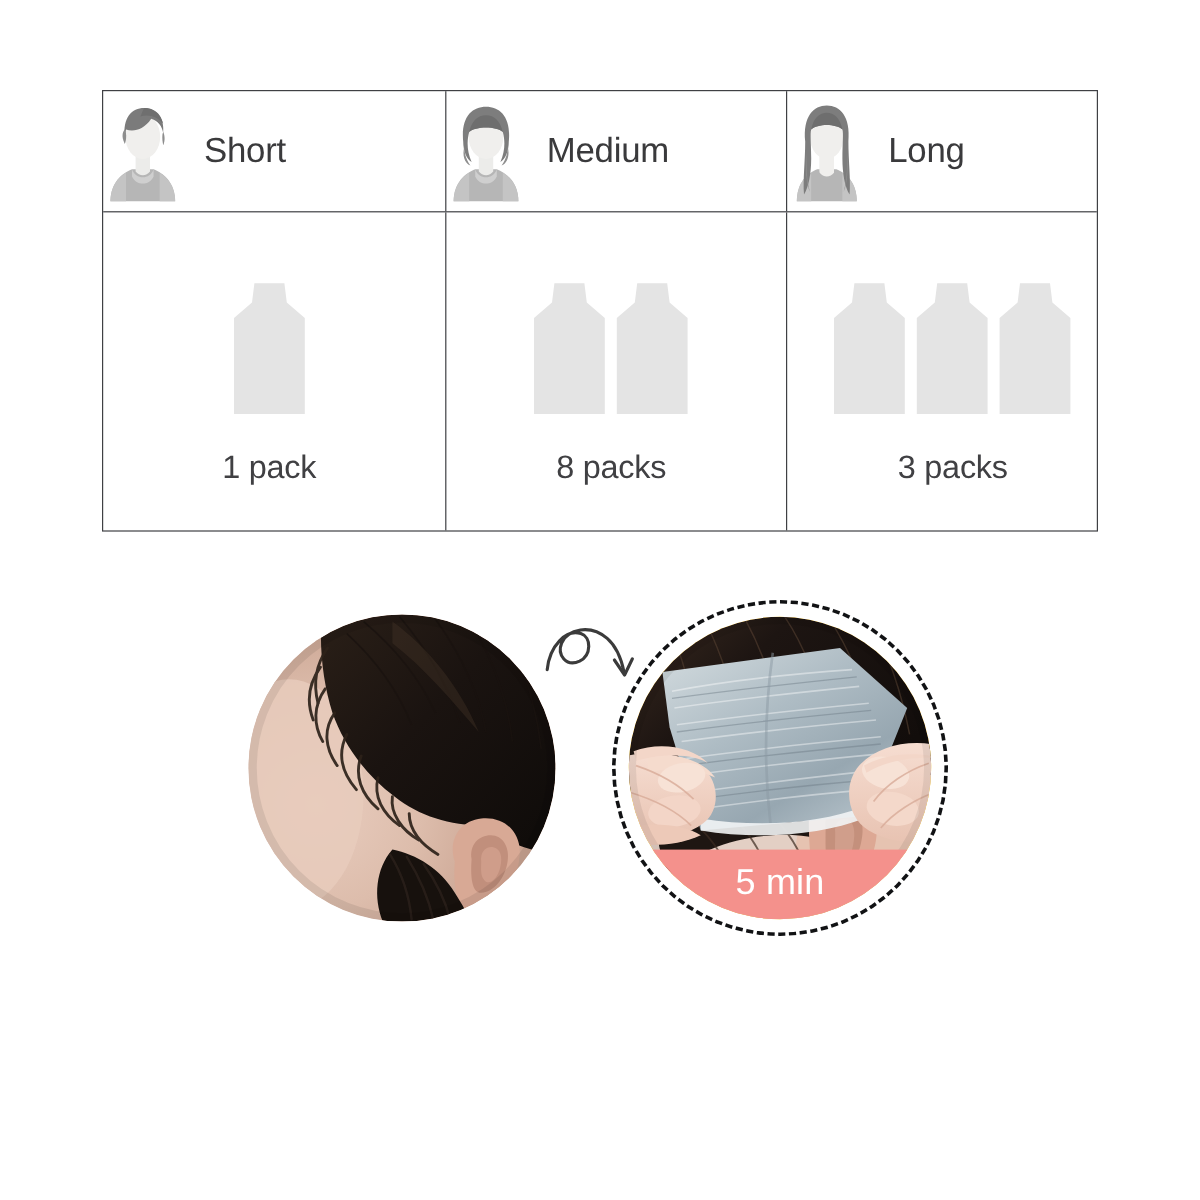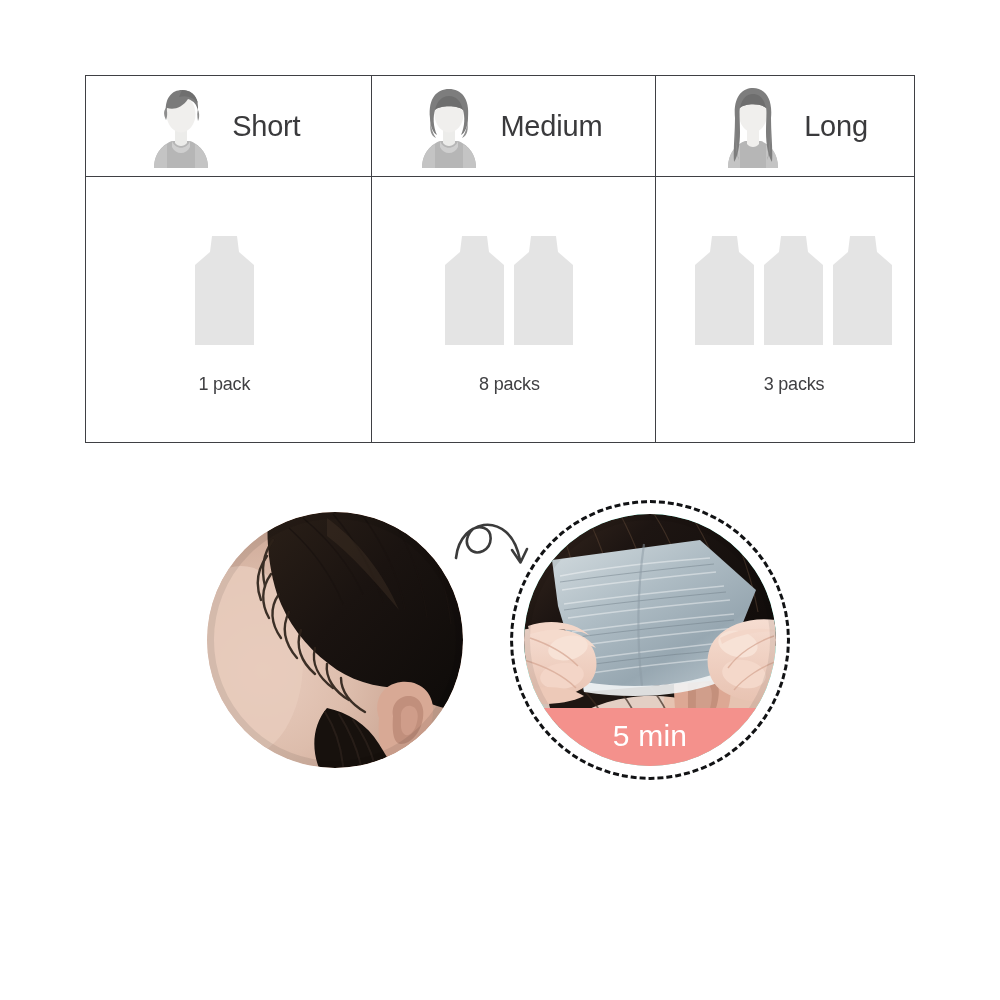--- a/index.html
+++ b/index.html
@@ -47,21 +47,20 @@
     display: flex;
     align-items: center;
     justify-content: center;
   }
   .cell + .cell { border-left: 1.6px solid #3f4044; margin-left: 8px; }
 
   
   .head-cell-inner {
     display: flex;
     align-items: center;
-    justify-content: center;
     gap: 18px;
     width: 100%;
   }
   .avatar {
     width: 66px;
     height: 84px;
     flex: 0 0 66px;
     display: block;
   }
   .length-label {
@@ -89,21 +88,21 @@
     gap: 6px;
     height: 122px;
   }
   .pack {
     width: 63px;
     height: 113px;
     display: block;
   }
   .pack-label {
     margin-top: 27px;
-    font-size: 18px;
+    font-size: 27px;
     font-weight: 400;
     color: #404043;
     letter-spacing: -0.2px;
     white-space: nowrap;
   }
 
   
   .photo-section {
     position: absolute;
     left: 0;
@@ -138,21 +137,21 @@
     border: 3.4px dashed #111214;
   }
   .circle-after {
     position: absolute;
     left: 14px;
     top: 14px;
     width: 252px;
     height: 252px;
     border-radius: 50%;
     overflow: hidden;
-    background: #5eead4;
+    background: #eab308;
   }
 
   .min-banner {
     position: absolute;
     left: 0;
     right: 0;
     bottom: 0;
     height: 58px;
     background: #f4918c;
     display: flex;

